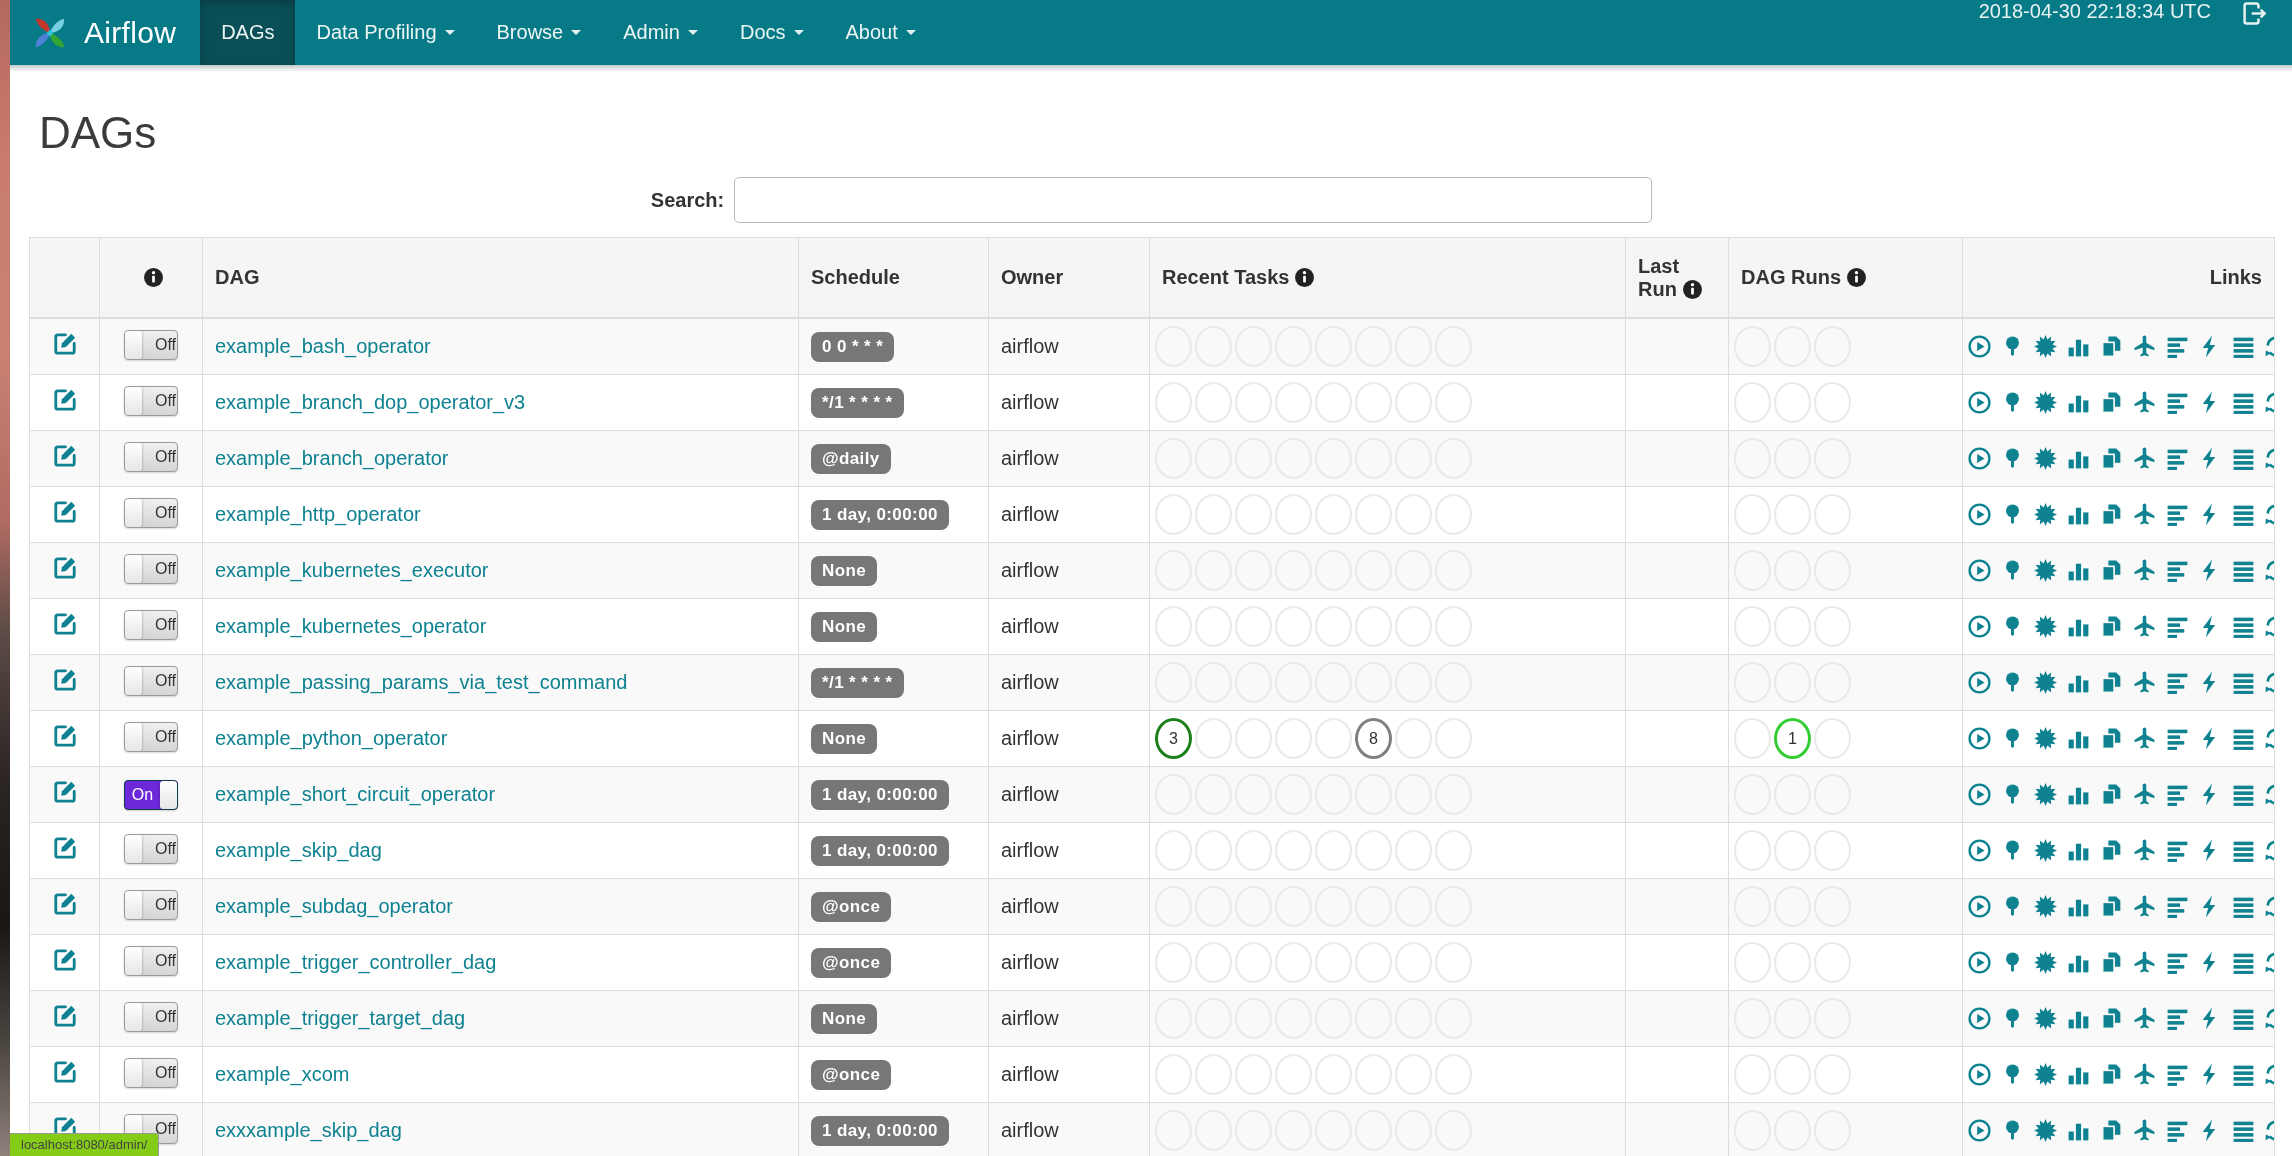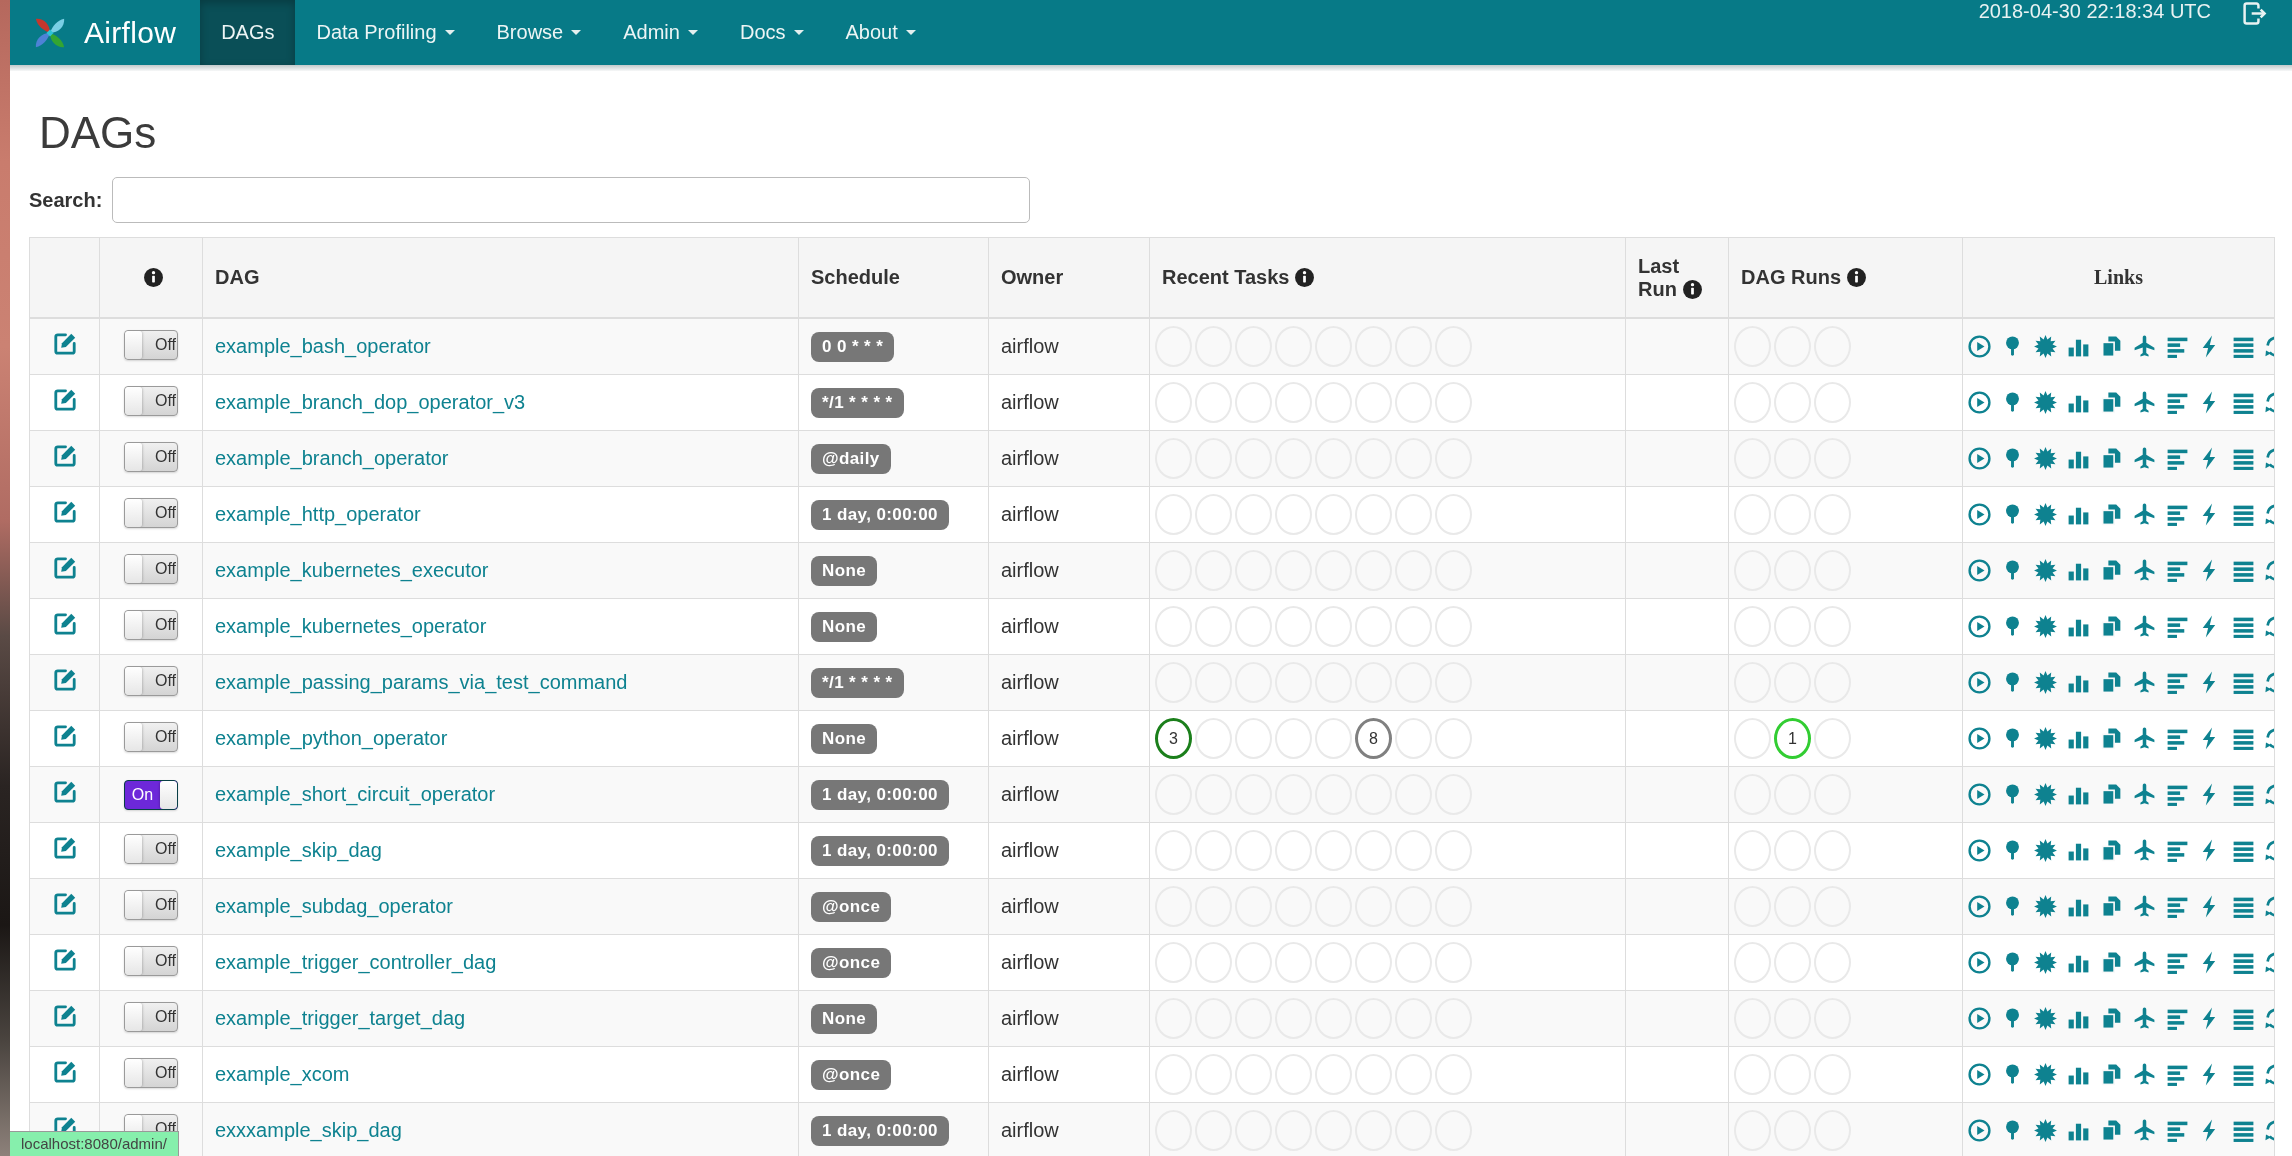--- a/index.html
+++ b/index.html
@@ -26,30 +26,30 @@
   .caret{width:0;height:0;border-left:5px solid transparent;border-right:5px solid transparent;
     border-top:5px solid #e4efef;margin-left:8px;}
   .nav-right{margin-left:auto;display:flex;align-items:flex-start;padding-right:24px;gap:30px;}
   .clock{color:#e9f2f2;font-size:20px;}
   .logout{color:#e9f2f2;display:flex;align-items:center;cursor:pointer;}
   .nav-shadow{height:6px;background:linear-gradient(#c1c9ca,#f7f8f8);}
 
   
   #content{padding:0 18px 0 19px;}
   h2.page-title{font-size:44px;line-height:48px;color:#3b3b3b;font-weight:500;margin:38px 0 20px 10px;}
-  .search-row{display:flex;justify-content:flex-start;align-items:center;gap:10px;margin-bottom:14px;}
+  .search-row{display:flex;justify-content:center;align-items:center;gap:10px;margin-bottom:14px;}
   .search-row label{font-size:20px;font-weight:bold;color:#333;}
   .search-row input{width:918px;height:46px;border:1px solid #bbb;border-radius:5px;
     font-size:20px;padding:0 12px;box-sizing:border-box;outline:none;font-family:"Liberation Sans",sans-serif;}
 
   
   table{border-collapse:collapse;width:2245px;table-layout:fixed;}
   thead th{background:#f5f5f5;font-weight:bold;font-size:20px;color:#333;height:79px;
     border:1px solid #ddd;border-bottom:2px solid #ddd;text-align:left;padding:0 12px;vertical-align:middle;}
-  thead th.center{text-align:center;font-family:Liberation Serif, serif;}
+  thead th.center{text-align:right;}
   tbody td{border:1px solid #ddd;height:55px;padding:0 12px;font-size:20px;color:#333;vertical-align:middle;overflow:hidden;}
   tbody tr:nth-child(odd){background:#f9f9f9;}
   td.c-edit{text-align:center;padding:0;}
   td.c-toggle{text-align:center;padding:0;}
   td.c-recent,td.c-runs{padding:0 16px 0 5px;white-space:nowrap;}
   td.c-links{padding:0;text-align:center;white-space:nowrap;}
 
   .dag-link{color:#0E8290;text-decoration:none;cursor:pointer;}
   .badge{display:inline-block;background:#777;color:#fff;font-weight:bold;font-size:17px;
     padding:5px 11px;border-radius:8px;letter-spacing:.4px;cursor:pointer;}
@@ -74,22 +74,22 @@
     vertical-align:middle;}
   .circle.filled{border-width:3px;cursor:pointer;}
 
   
   .link-icon{display:inline-block;margin:0 4px;color:#0E8290;vertical-align:middle;cursor:pointer;}
   .link-icon svg{width:25px;height:25px;display:block;}
 
   .info-icon{width:21px;height:21px;vertical-align:-4px;margin-left:5px;cursor:pointer;}
 
   
-  #status-bar{position:absolute;left:10px;bottom:0;background:#86efac;border:1px solid #999;
-    border-bottom:none;border-left:none;padding:3px 11px 4px;font-size:15px;color:#444;z-index:9;}
+  #status-bar{position:absolute;left:10px;bottom:0;background:#84cc16;border:1px solid #999;
+    border-bottom:none;border-left:none;padding:3px 11px 4px;font-size:13px;color:#444;z-index:9;}
 </style>
 </head>
 <body>
 
 <div id="wallpaper"></div>
 
 <div id="app">
   <nav>
     <div class="brand">
       <svg viewBox="0 0 48 48">

